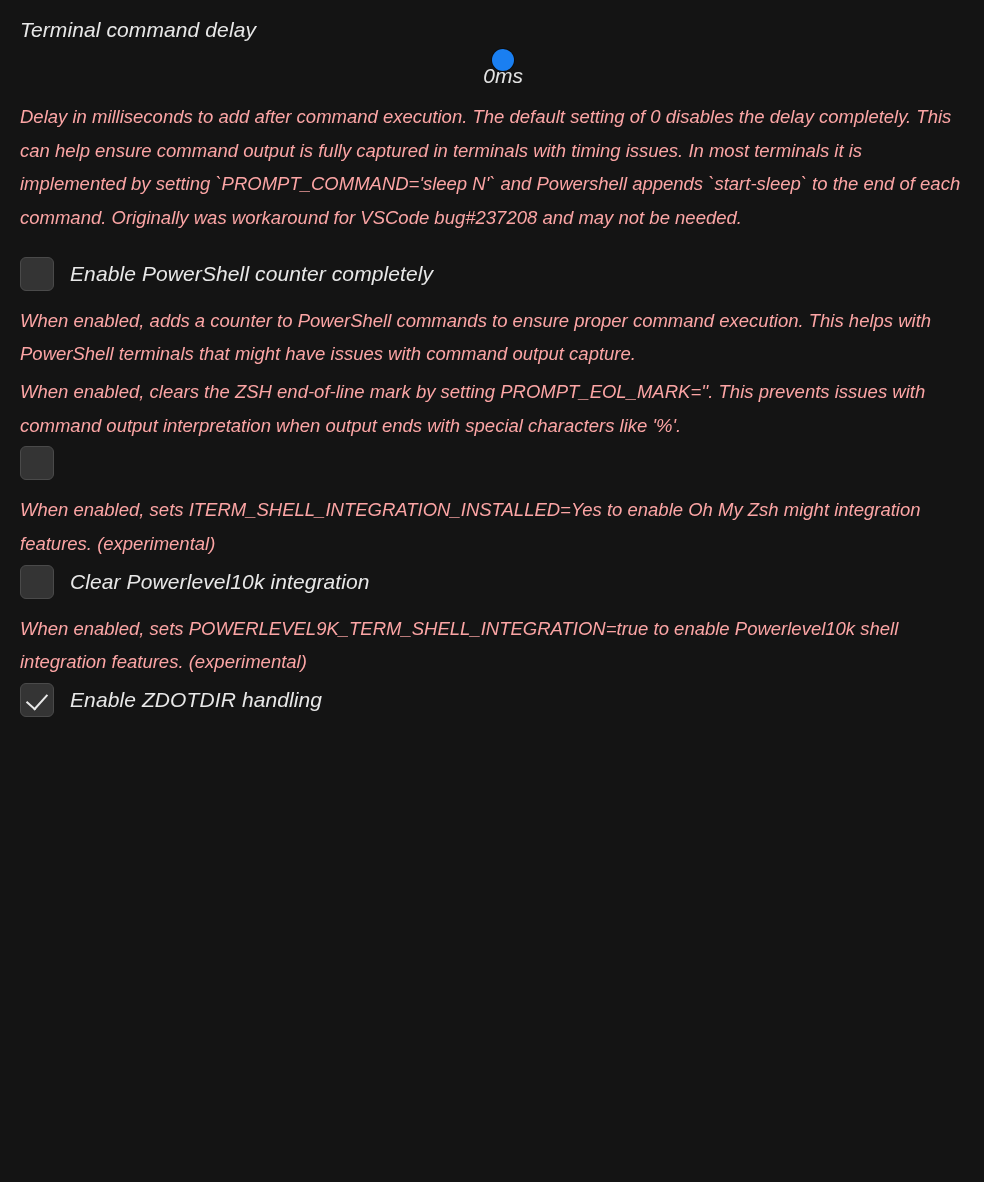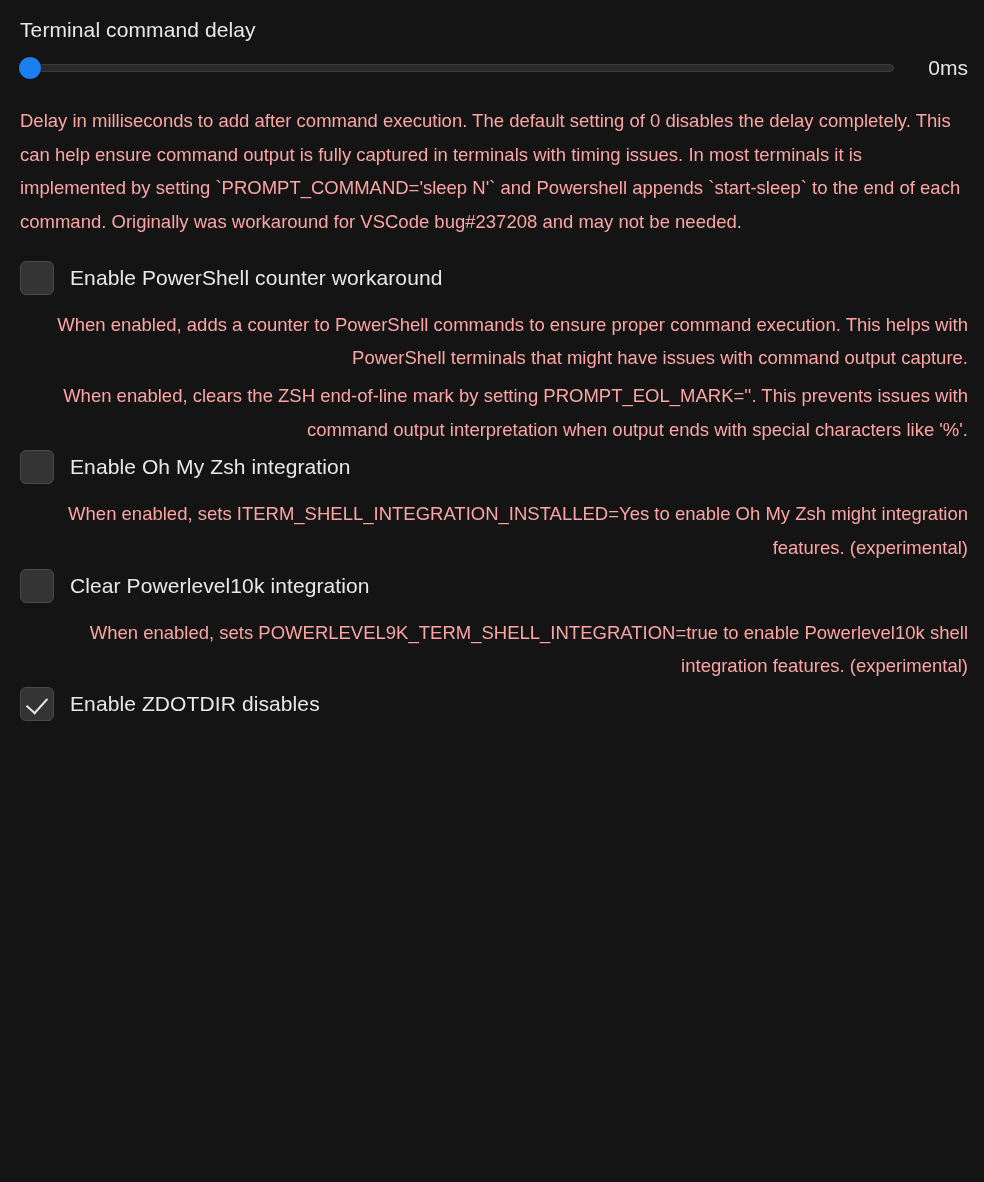--- a/index.html
+++ b/index.html
@@ -11,35 +11,37 @@
     width: 984px;
     min-height: 1182px;
     font-family: "Liberation Sans", sans-serif;
     color: #d6d6d6;
     -webkit-font-smoothing: antialiased;
   }
   .panel {
     padding: 18px 16px 16px 20px;
     box-sizing: border-box;
     width: 984px;
+    font-style: italic;
   }
 
   
   .section-title {
     font-size: 21px;
     color: #e8e8e8;
     letter-spacing: 0.1px;
     margin: 0 0 14px 0;
     font-weight: 400;
   }
   .slider-row {
     display: flex;
     align-items: center;
-    gap: 16px;
-    margin-bottom: 24px;
+    gap: 0;
+    margin-bottom: 12px;
+    flex-direction: column;
   }
   .slider-track {
     position: relative;
     flex: 1 1 auto;
     height: 8px;
     border-radius: 4px;
     background: #2b2b2b;
     border: 1px solid #3a3a3a;
     box-sizing: border-box;
   }
@@ -108,21 +110,21 @@
     border: solid #e9e9e9;
     border-width: 0 2.4px 2.4px 0;
     transform: rotate(42deg);
   }
   .check-label {
     font-size: 21px;
     color: #e8e8e8;
     letter-spacing: 0.1px;
   }
   .block { margin-bottom: 4px; }
-  .block .desc { margin-bottom: 0; text-align: right; }
+  .block .desc { margin-bottom: 0; }
 </style>
 </head>
 <body>
 
 <div class="panel">
 
   <div>
     <div class="section-title">Terminal command delay</div>
 
     <div class="slider-row">
@@ -134,46 +136,45 @@
     </div>
 
     <p class="desc">Delay in milliseconds to add after command execution. The default setting of 0 disables the delay completely. This can help ensure command output is fully captured in terminals with timing issues. In most terminals it is implemented by setting `PROMPT_COMMAND='sleep N'` and Powershell appends `start-sleep` to the end of each command. Originally was workaround for VSCode bug#237208 and may not be needed.</p>
   </div>
 
   <div class="check-group">
 
     <div class="block">
       <div class="check-row">
         <div class="checkbox"></div>
-        <div class="check-label">Enable PowerShell counter workaround</div>
+        <div class="check-label">Enable PowerShell counter completely</div>
       </div>
       <p class="desc">When enabled, adds a counter to PowerShell commands to ensure proper command execution. This helps with PowerShell terminals that might have issues with command output capture.</p>
     </div>
 
     <div class="block">
       <p class="desc">When enabled, clears the ZSH end-of-line mark by setting PROMPT_EOL_MARK=''. This prevents issues with command output interpretation when output ends with special characters like '%'.</p>
     </div>
 
     <div class="block">
       <div class="check-row">
         <div class="checkbox"></div>
-        <div class="check-label">Enable Oh My Zsh integration</div>
       </div>
       <p class="desc">When enabled, sets ITERM_SHELL_INTEGRATION_INSTALLED=Yes to enable Oh My Zsh might integration features. (experimental)</p>
     </div>
 
     <div class="block">
       <div class="check-row">
         <div class="checkbox"></div>
         <div class="check-label">Clear Powerlevel10k integration</div>
       </div>
       <p class="desc">When enabled, sets POWERLEVEL9K_TERM_SHELL_INTEGRATION=true to enable Powerlevel10k shell integration features. (experimental)</p>
     </div>
 
     <div class="block">
       <div class="check-row">
         <div class="checkbox checked"></div>
-        <div class="check-label">Enable ZDOTDIR disables</div>
+        <div class="check-label">Enable ZDOTDIR handling</div>
       </div>
     </div>
 
   </div>
 </div>
 
 </body></html>

